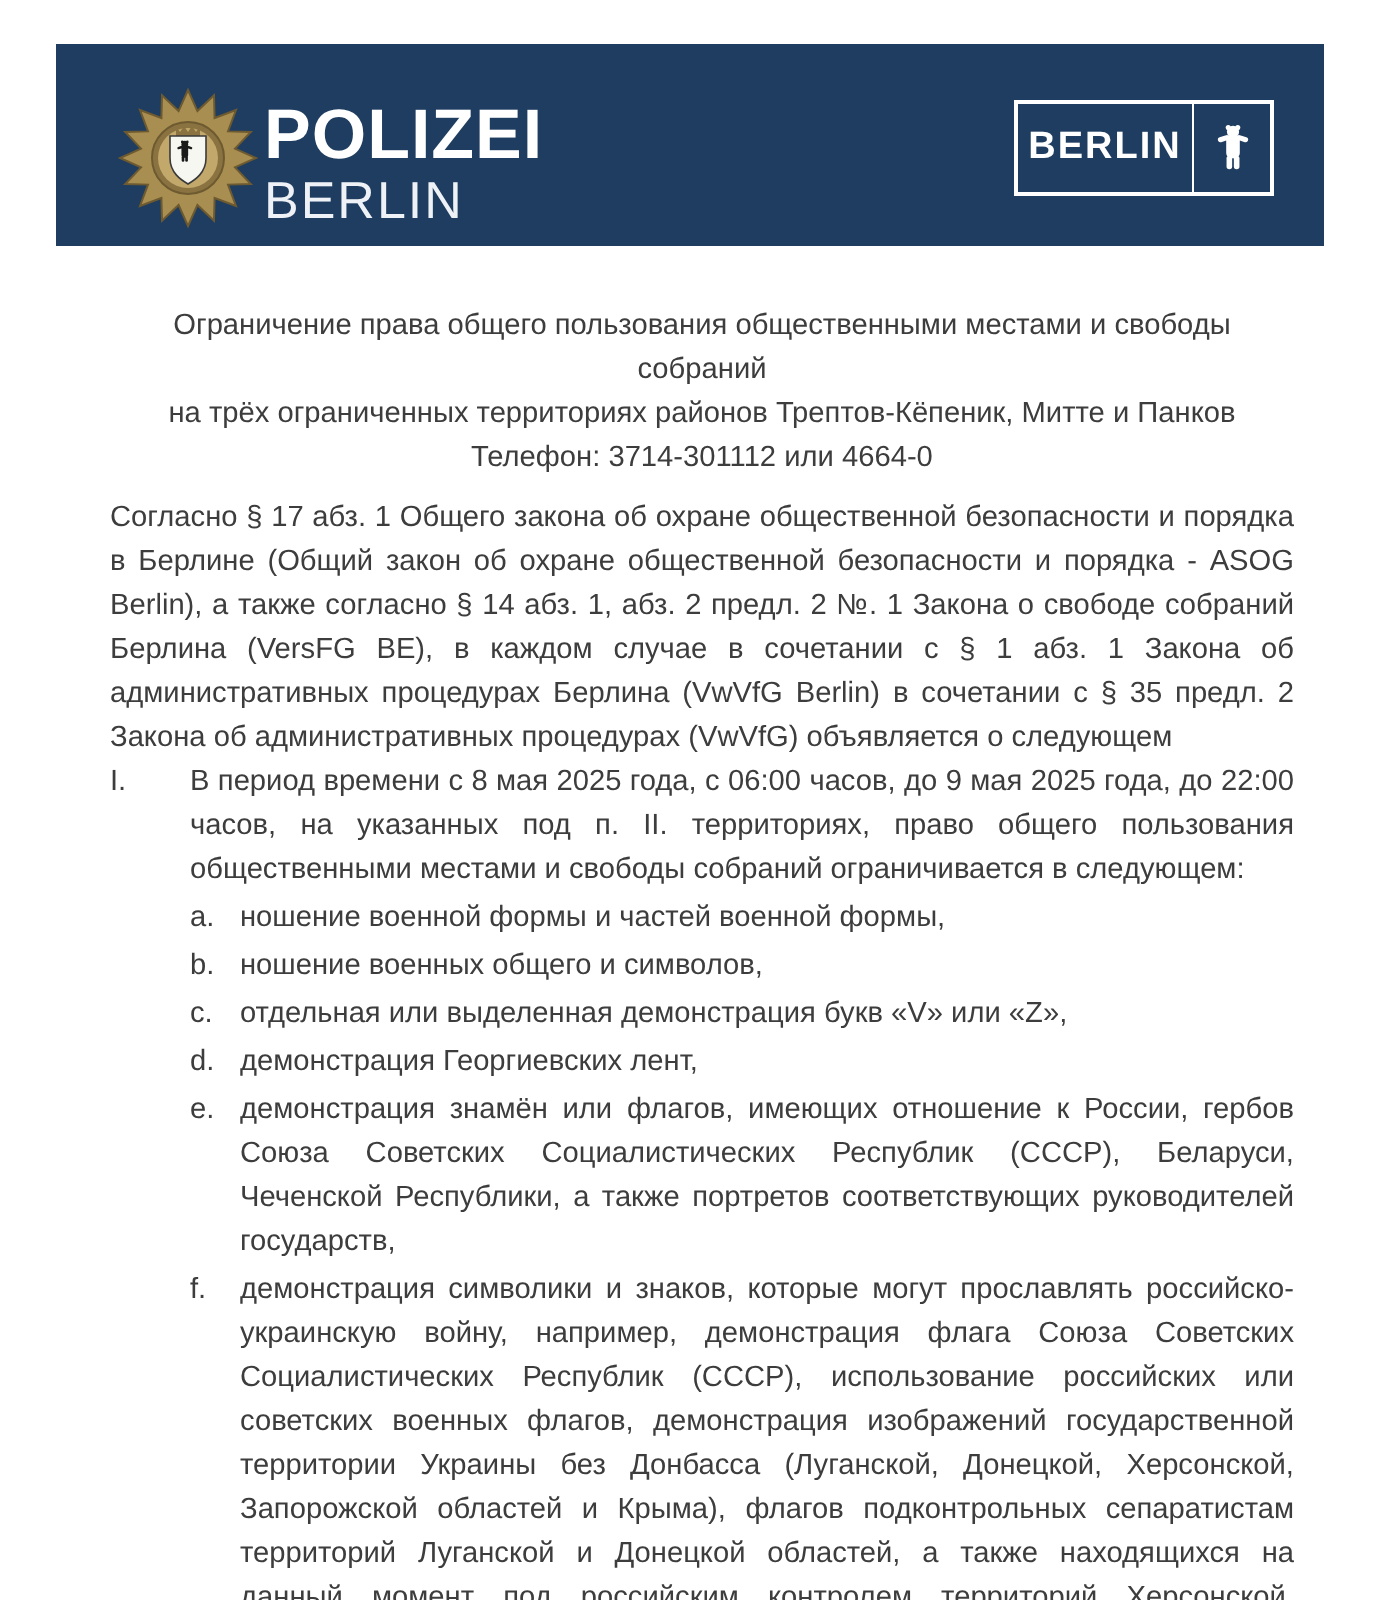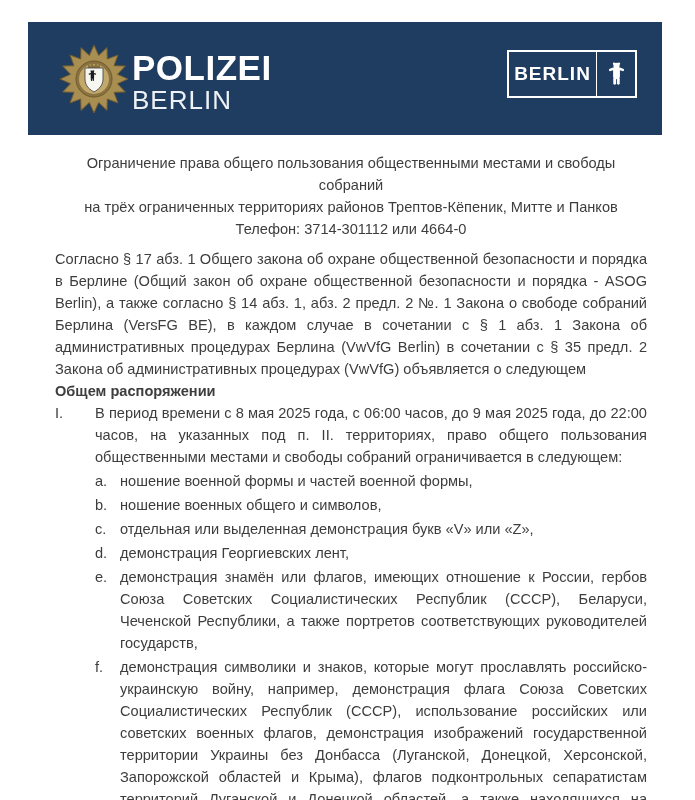--- a/index.html
+++ b/index.html
@@ -5,21 +5,21 @@
   * { margin:0; padding:0; box-sizing:border-box; }
   html,body { background:#ffffff; }
   body {
     width:695px; height:800px; overflow:hidden;
     font-family:"Liberation Sans", sans-serif;
     color:#3d3d3d;
   }
   
   .band {
     position:absolute; left:28px; top:22px;
-    width:634px; height:113px;
+    width:634px; height:101px;
     background:#1f3d60;
   }
   .badge { position:absolute; left:30px; top:21px; width:72px; height:72px; }
   .brand { position:absolute; left:104px; top:28px; color:#ffffff; }
   .brand-title {
     font-size:35px; font-weight:bold; line-height:1.05; letter-spacing:0.5px;
   }
   .brand-sub {
     font-size:26px; font-weight:400; line-height:1.05; letter-spacing:1px; color:#eef2f6;
   }
@@ -106,21 +106,20 @@
 </div>
 
 <div class="doc">
 
   <div class="t-center bold">Ограничение права общего пользования общественными местами и свободы собраний</div>
   <div class="t-center bold">на трёх ограниченных территориях районов Трептов-Кёпеник, Митте и Панков</div>
   <div class="t-center">Телефон: 3714-301112 или 4664-0</div>
 
   <div class="intro">Согласно § 17 абз. 1 Общего закона об охране общественной безопасности и порядка в Берлине (Общий закон об охране общественной безопасности и порядка - ASOG Berlin), а также согласно § 14 абз. 1, абз. 2 предл. 2 №. 1 Закона о свободе собраний Берлина (VersFG BE), в каждом случае в сочетании с § 1 абз. 1 Закона об административных процедурах Берлина (VwVfG Berlin) в сочетании с § 35 предл. 2 Закона об административных процедурах (VwVfG) объявляется о следующем</div>
 
-  <div class="section-heading">Общем распоряжении</div>
 
   <div class="list-row">
     <div class="roman-marker">I.</div>
     <div class="list-body">
       <div class="list-intro">В период времени с 8 мая 2025 года, с 06:00 часов, до 9 мая 2025 года, до 22:00 часов, на указанных под п. II. территориях, право общего пользования общественными местами и свободы собраний ограничивается в следующем:</div>
 
       <div class="sub-item">
         <div class="sub-marker">a.</div>
         <div class="sub-text">ношение военной формы и частей военной формы,</div>
       </div>

